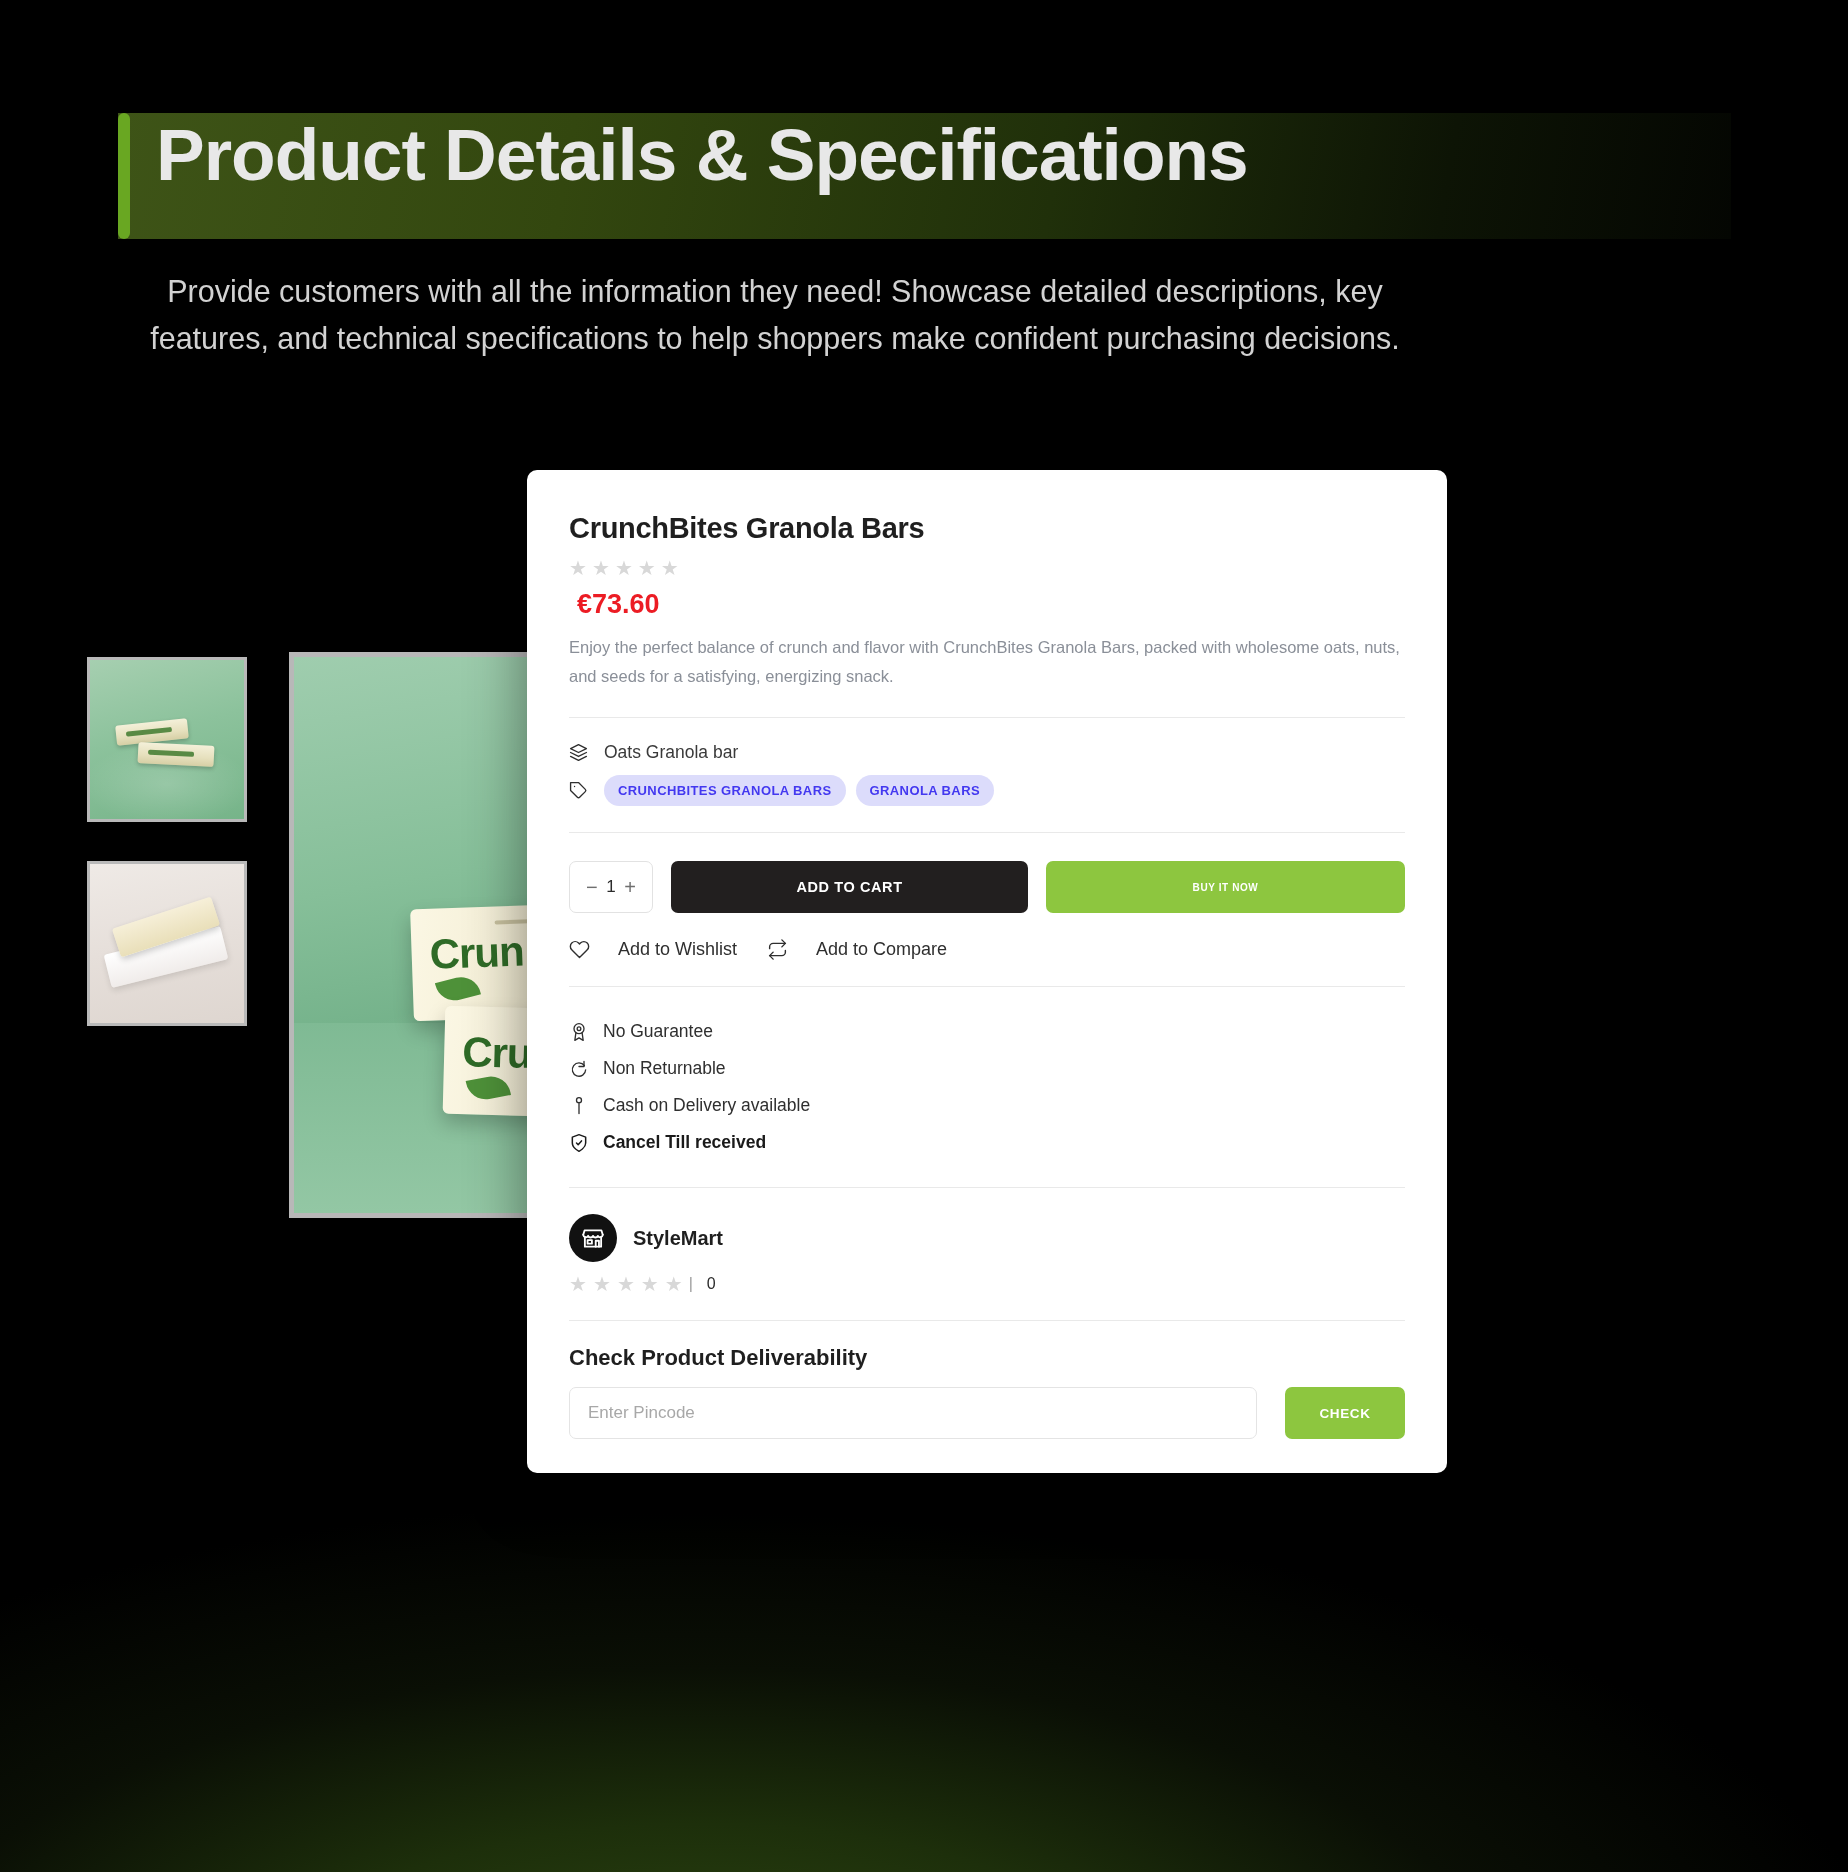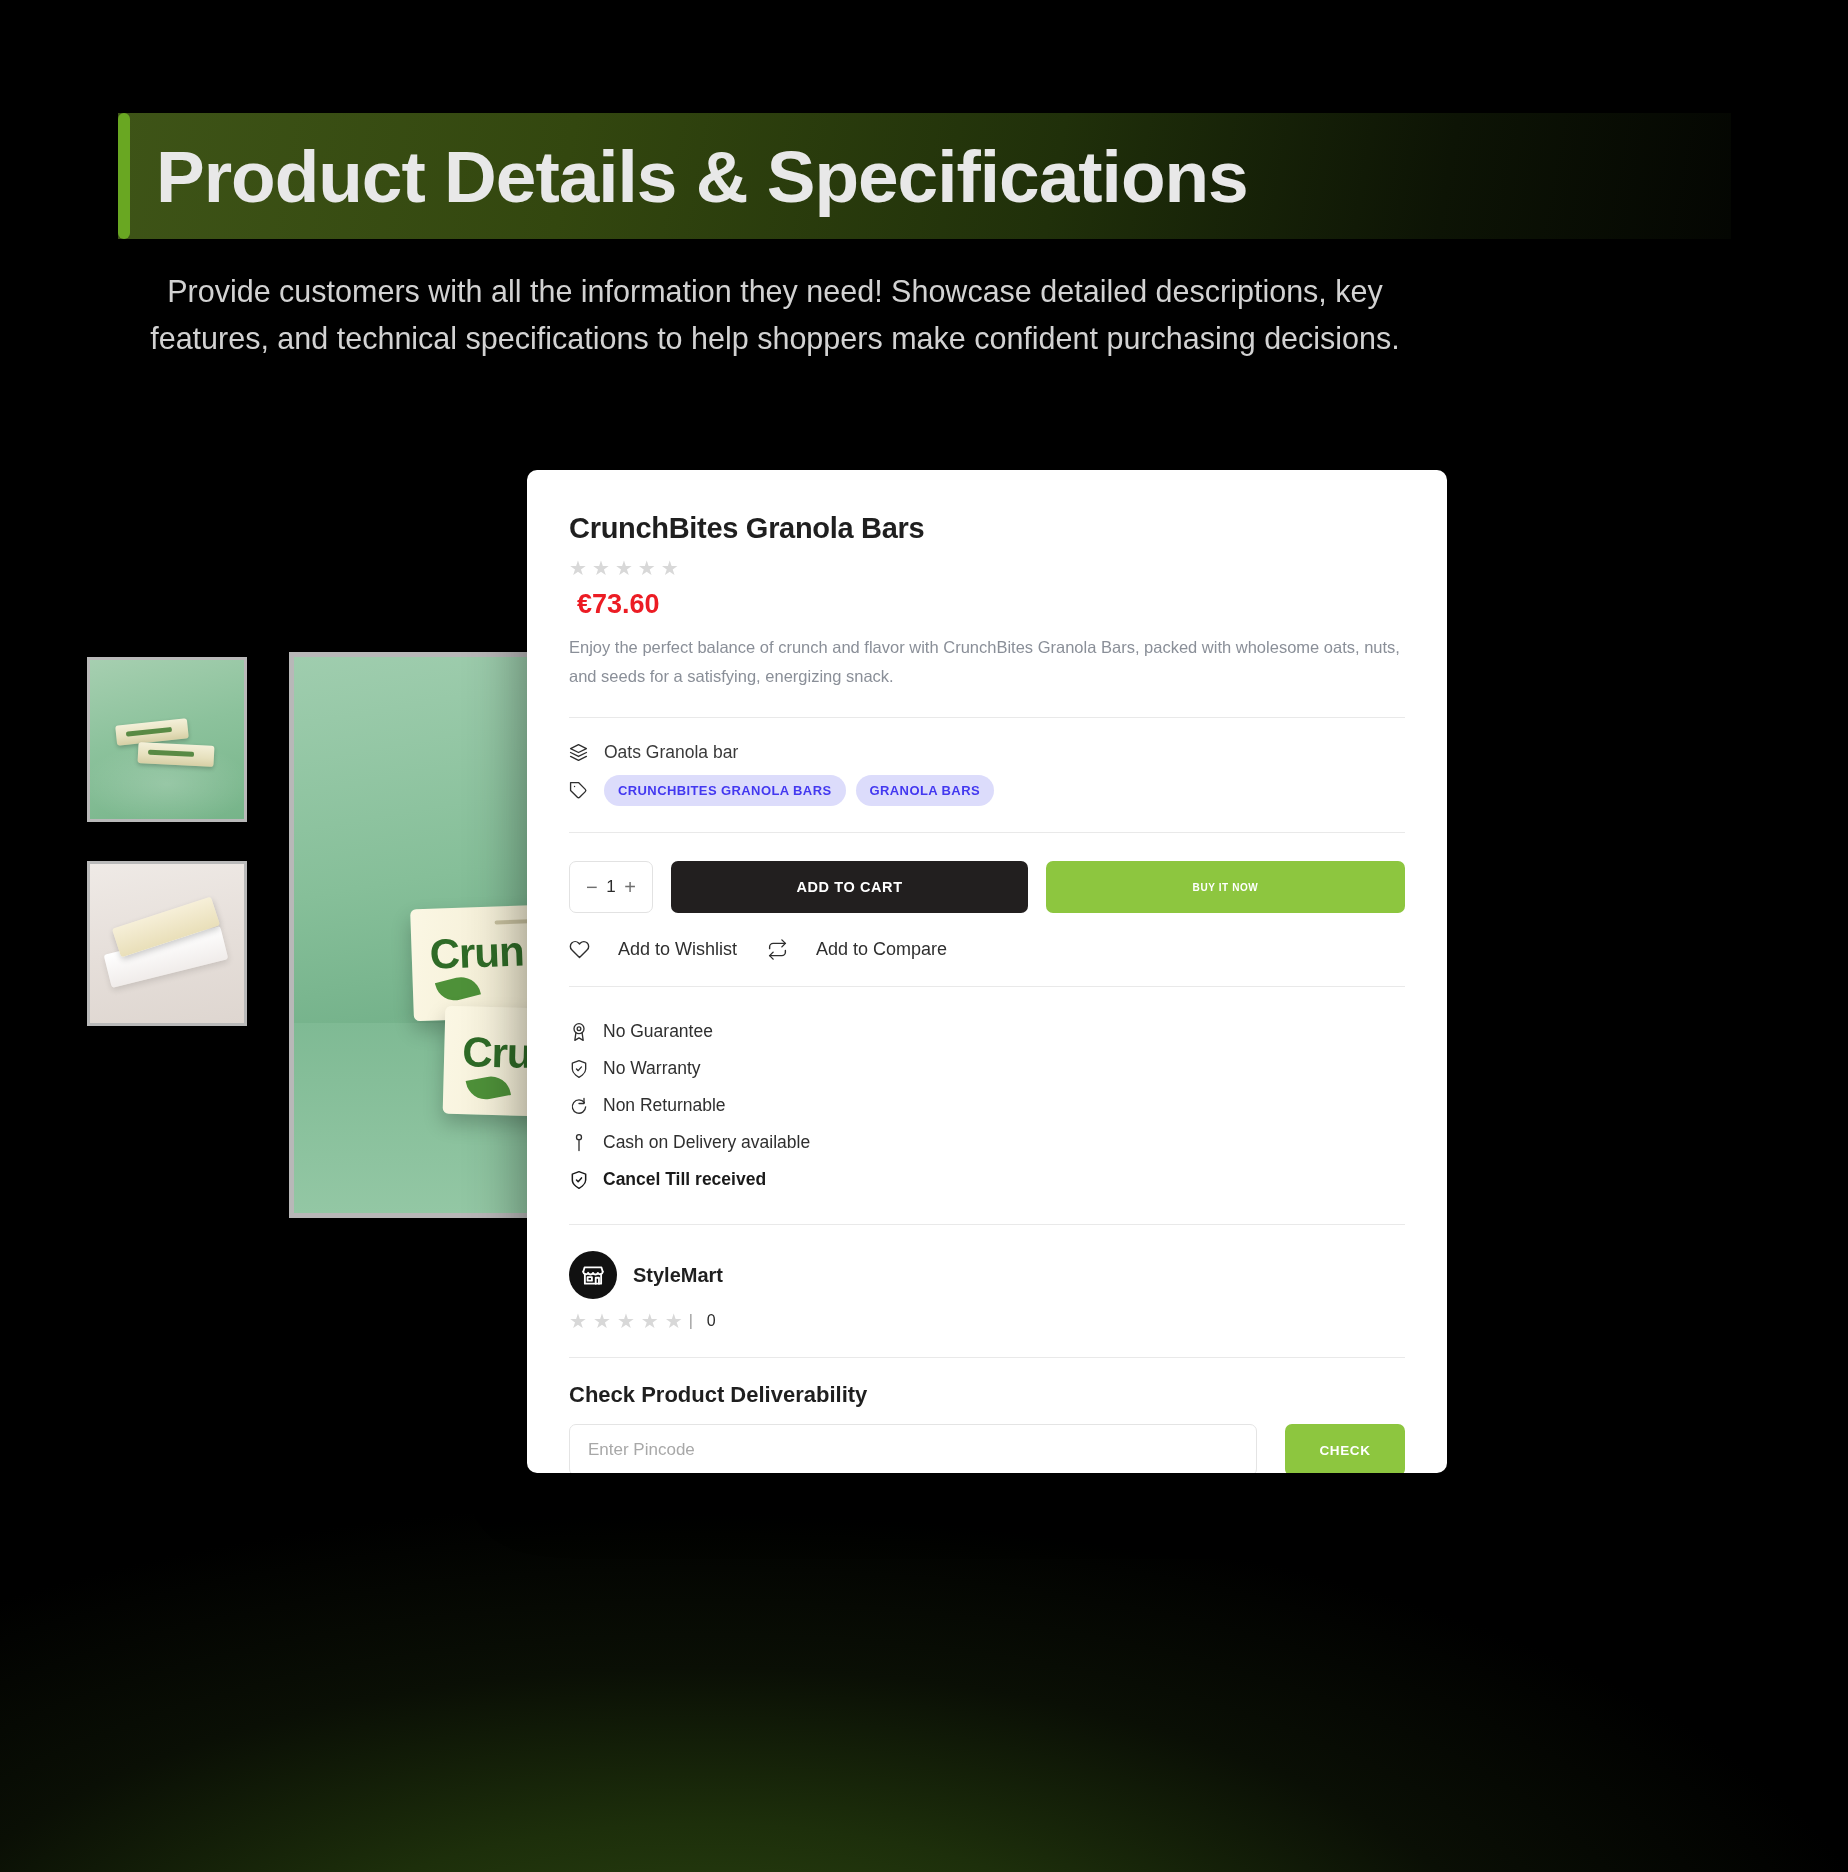--- a/index.html
+++ b/index.html
@@ -29,21 +29,21 @@
     top: 113px;
     width: 1613px;
     height: 126px;
   }
   .header-bar {
     position: relative;
     width: 100%;
     height: 100%;
     background: linear-gradient(100deg, #3e5417 0%, #33470f 28%, #20300a 58%, #0d1405 82%, #040602 100%);
     display: flex;
-    align-items: center;
+    align-items: flex-start;
   }
   .header-accent {
     position: absolute;
     left: 0; top: 0;
     width: 12px; height: 100%;
     background: #69a722;
     border-radius: 6px;
   }
   .header-title {
     margin-left: 38px;
@@ -513,29 +513,20 @@
           <span>
             <svg width="20" height="20" viewBox="0 0 24 24" fill="none" stroke="#2f2f2f" stroke-width="1.6" stroke-linecap="round" stroke-linejoin="round">
               <circle cx="12" cy="8" r="6"></circle>
               <circle cx="12" cy="8" r="2.2"></circle>
               <polyline points="8.2 13.4 7 22 12 19 17 22 15.8 13.4"></polyline>
             </svg>
           </span>
           <span>No Guarantee</span>
         </div>
 
-        <div class="policy-row">
-          <span>
-            <svg width="20" height="20" viewBox="0 0 24 24" fill="none" stroke="#2f2f2f" stroke-width="1.6" stroke-linecap="round" stroke-linejoin="round">
-              <path d="M12 22s8-4 8-10V5l-8-3-8 3v7c0 6 8 10 8 10z"></path>
-              <polyline points="9 12 11 14 15 9.5"></polyline>
-            </svg>
-          </span>
-          <span>No Warranty</span>
-        </div>
 
         <div class="policy-row">
           <span>
             <svg width="20" height="20" viewBox="0 0 24 24" fill="none" stroke="#2f2f2f" stroke-width="1.6" stroke-linecap="round" stroke-linejoin="round">
               <polyline points="18 3 18 9 12 9"></polyline>
               <path d="M18.5 8A8 8 0 1 0 20 13"></path>
             </svg>
           </span>
           <span>Non Returnable</span>
         </div>

